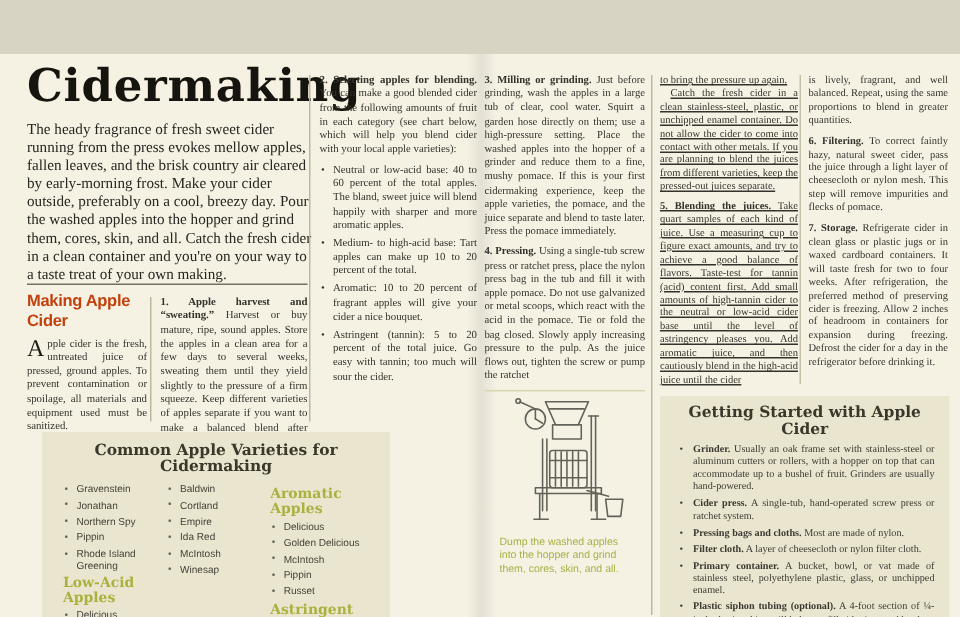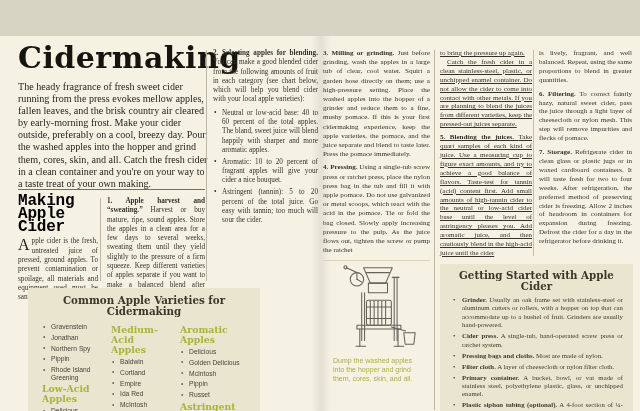--- a/index.html
+++ b/index.html
@@ -14,22 +14,22 @@
   
   .hrule{position:absolute;height:1px;background:#75715f;}
   .vrule{position:absolute;width:1px;background:#bcb8a0;}
   
   .chapter-title{position:absolute;left:18px;top:4px;margin:0;
     font-family:"DejaVu Serif",serif;font-weight:700;font-size:30px;line-height:36px;
     color:#16140e;letter-spacing:.5px;}
   .chapter-intro{position:absolute;left:18px;top:45px;width:193px;margin:0;
     font-size:10.1px;line-height:12.1px;color:#262520;}
   .making-col{position:absolute;left:18px;top:159px;width:80px;}
-  .green-head{margin:0 0 4px 0;font-family:Liberation Mono, monospace;font-weight:700;
-    font-size:16px;line-height:12.8px;color:#000000;letter-spacing:-.2px;}
+  .green-head{margin:0 0 4px 0;font-family:Liberation Sans, sans-serif;font-weight:700;
+    font-size:11px;line-height:12.8px;color:#c2410c;letter-spacing:-.2px;}
   .body-sm{font-size:7.2px;line-height:9.3px;text-align:justify;margin:0;}
   .dropcap{float:left;font-size:16px;line-height:14.5px;padding:1px 2px 0 0;color:#1c1b15;}
   .step-col{position:absolute;}
   .step-col p{margin:0 0 4px 0;}
   .lead{font-weight:700;}
   .bullets{list-style:none;margin:3px 0 0 0;padding:0;}
   .bullets li{position:relative;padding-left:9px;margin-bottom:2.6px;text-align:justify;}
   .bullets li::before{content:"\2022";position:absolute;left:1px;top:0;}
   
   .beige-box{position:absolute;background:#e9e5cf;}
@@ -82,20 +82,21 @@
   <div class="step-col" style="left:107px;top:161px;width:98px;">
     <p class="body-sm"><b class="lead">1. Apple harvest and “sweating.”</b> <span>Harvest or buy mature, ripe, sound apples. Store the apples in a clean area for a few days to several weeks, sweating them until they yield slightly to the pressure of a firm squeeze. Keep different varieties of apples separate if you want to make a balanced blend after pressing.</span></p>
   </div>
 
   <div class="vrule" style="left:206px;top:14px;height:231px;"></div>
 
   <div class="step-col" style="left:213px;top:13px;width:105px;font-size:7.2px;line-height:9.4px;">
     <p class="body-sm"><b class="lead">2. Selecting apples for blending.</b> <span>You can make a good blended cider from the following amounts of fruit in each category (see chart below, which will help you blend cider with your local apple varieties):</span></p>
     <ul class="bullets body-sm">
       <li>Neutral or low-acid base: 40 to 60 percent of the total apples. The bland, sweet juice will blend happily with sharper and more aromatic apples.</li>
+      <li>Medium- to high-acid base: Tart apples can make up 10 to 20 percent of the total.</li>
       <li>Aromatic: 10 to 20 percent of fragrant apples will give your cider a nice bouquet.</li>
       <li>Astringent (tannin): 5 to 20 percent of the total juice. Go easy with tannin; too much will sour the cider.</li>
     </ul>
   </div>
 
   <div class="beige-box" style="left:28px;top:252px;width:232px;height:126px;">
     <h3 class="box-title">Common Apple Varieties for Cidermaking</h3>
     <div class="vcols">
       <div class="vcol">
         <ul>
@@ -106,21 +107,20 @@
           <li>Rhode Island Greening</li>
         </ul>
         <h4>Low-Acid Apples</h4>
         <ul>
           <li>Delicious</li>
           <li>Golden Delicious</li>
           <li>Rome Beauty</li>
         </ul>
       </div>
       <div class="vcol">
-        <h4>Medium-Acid Apples</h4>
         <ul>
           <li>Baldwin</li>
           <li>Cortland</li>
           <li>Empire</li>
           <li>Ida Red</li>
           <li>McIntosh</li>
           <li>Winesap</li>
         </ul>
       </div>
       <div class="vcol" style="flex:1.15;">

